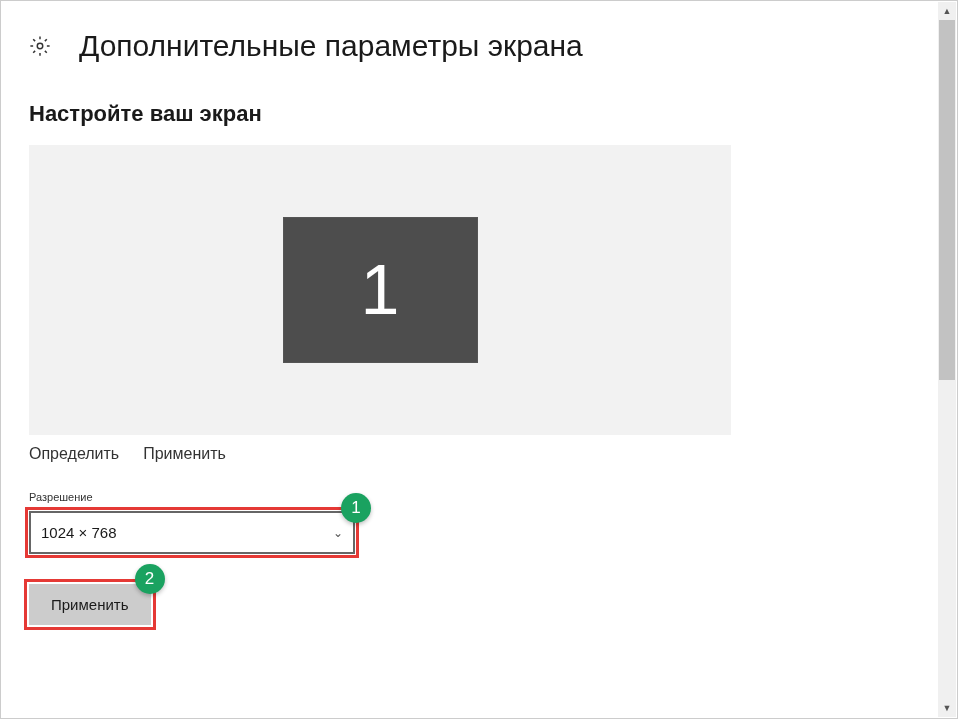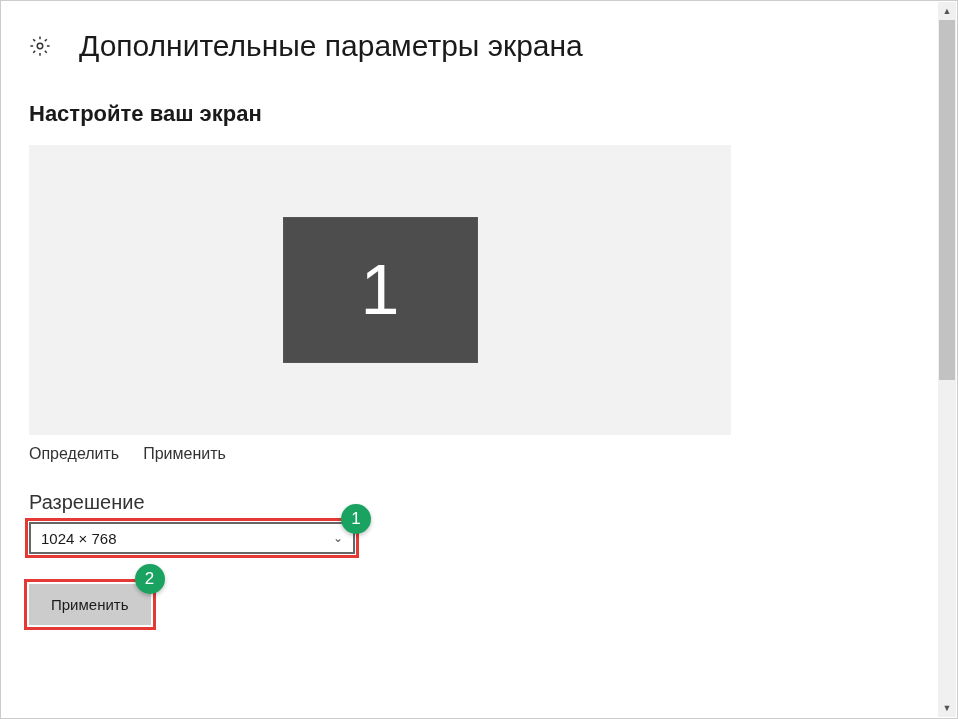--- a/index.html
+++ b/index.html
@@ -67,32 +67,32 @@
     display: flex;
     gap: 24px;
     margin-bottom: 28px;
   }
   .text-link {
     font-size: 16px;
     color: #333;
     cursor: pointer;
   }
   .field-label {
-    font-size: 20px;
+    font-size: 11px;
     color: #333;
     margin-bottom: 8px;
   }
   .dropdown-wrapper {
     position: relative;
     width: 326px;
     margin-bottom: 30px;
   }
   .dropdown {
     width: 100%;
-    height: 32px;
+    height: 43px;
     border: 2px solid #666;
     background: #ffffff;
     display: flex;
     align-items: center;
     justify-content: space-between;
     padding: 0 10px;
     cursor: pointer;
     font-size: 15px;
     color: #1a1a1a;
   }

